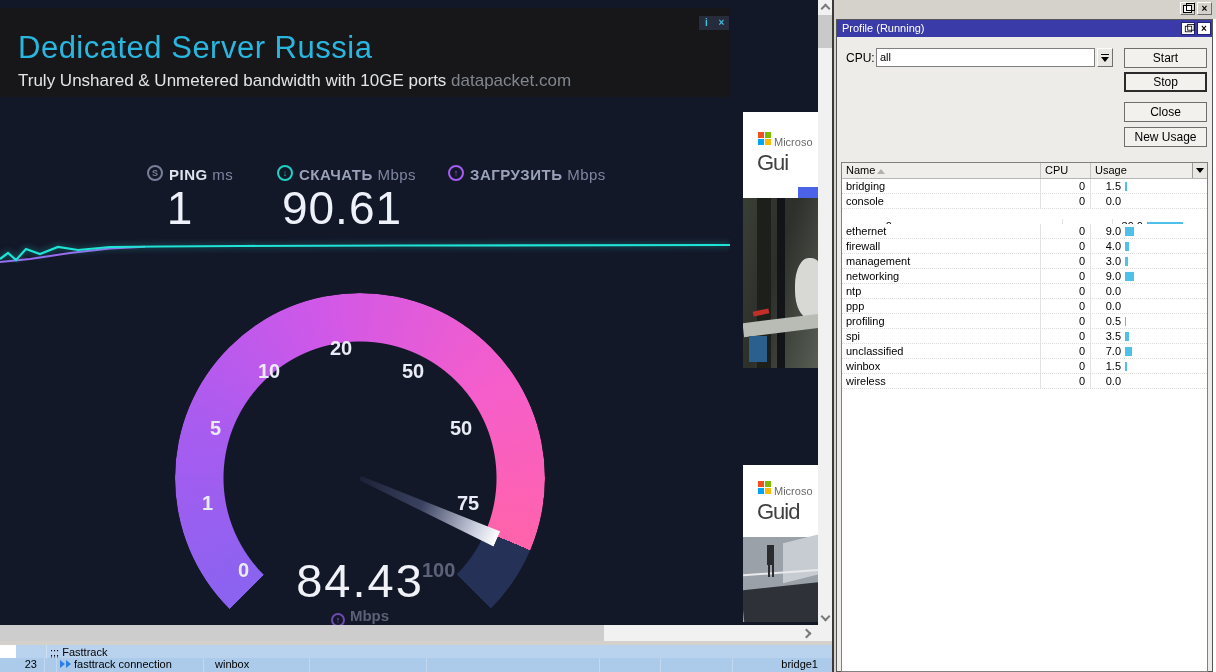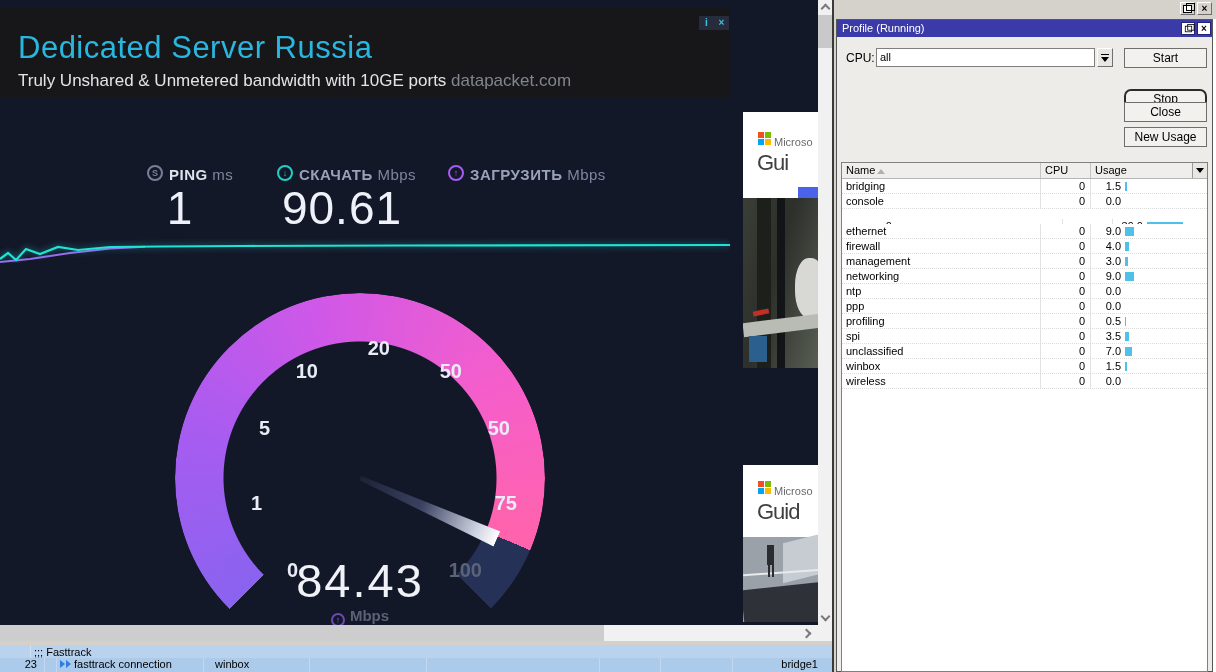--- a/index.html
+++ b/index.html
@@ -24,21 +24,21 @@
   #gauge-ring{left:175px;top:293px;width:370px;height:370px;border-radius:50%;
     background:conic-gradient(from 225deg,
       #8a63f0 0deg,#a75cf0 60deg,#cf58e8 120deg,#f55ecb 190deg,#ff63ab 248deg,
       #253157 248deg,#253157 270deg,rgba(0,0,0,0) 270deg);
     -webkit-mask:radial-gradient(circle,transparent 136px,#000 137px);
             mask:radial-gradient(circle,transparent 136px,#000 137px);}
   #gauge-needle{left:360px;top:469px;width:150px;height:18px;transform-origin:0 50%;
     transform:rotate(24deg);clip-path:polygon(0 38%,100% 4%,100% 96%,0 62%);
     background:linear-gradient(90deg,#1c2236 0%,#3a4260 45%,#cfd3e2 85%,#ffffff 100%);
     filter:drop-shadow(0 2px 4px rgba(0,0,0,.45));}
-  .g-lab{position:absolute;width:60px;margin-left:-30px;text-align:right;font-size:20px;
+  .g-lab{position:absolute;width:60px;margin-left:-30px;text-align:left;font-size:20px;
          font-weight:bold;color:#e9ecf6;}
   .g-lab.dim{color:#5c6378;}
   #gauge-value{left:250px;top:553px;width:220px;text-align:center;font-size:47px;
                font-weight:100;color:#f0f2f8;letter-spacing:2px;}
   #gauge-unit{left:250px;top:607px;width:220px;text-align:center;font-size:15px;
               font-weight:bold;color:#5b6175;}
   #gauge-unit .up-ico{display:inline-block;width:14px;height:14px;border-radius:50%;
       box-sizing:border-box;border:2px solid #6b4bb0;color:#8a5fd8;font-size:9px;
       line-height:10px;vertical-align:-2px;margin-right:5px;font-weight:bold;}
   
@@ -48,21 +48,21 @@
   .thumb-brand{font-size:11px;color:#6a6a6a;margin-left:3px;}
   .thumb-title{font-size:22px;color:#404040;letter-spacing:-1px;}
   
   #vscroll{left:818px;top:0;width:14px;height:625px;background:#f1f1f1;}
   #vthumb{left:818px;top:15px;width:14px;height:33px;background:#c9c9c9;}
   #hscroll{left:0;top:625px;width:832px;height:16px;background:#f1f1f1;}
   #hthumb{left:0;top:625px;width:604px;height:16px;background:#cdcdcd;}
   .chev{position:absolute;width:5px;height:5px;border-left:2px solid #7a7a7a;border-top:2px solid #7a7a7a;}
   
   #ft-top{left:0;top:641px;width:832px;height:4px;background:#d4d1cb;}
-  #ft-comment{left:0;top:645px;width:928px;height:13px;background:#b9d3ee;font-size:11px;color:#000;}
+  #ft-comment{left:16px;top:645px;width:928px;height:13px;background:#b9d3ee;font-size:11px;color:#000;}
   #ft-rule{left:0;top:658px;width:832px;height:14px;background:#accae9;font-size:11px;color:#000;display:flex;}
   #ft-comment .sep{position:absolute;left:30px;top:0;width:1px;height:13px;background:#cfe0f2;}
   #ft-comment span{position:absolute;left:34px;top:1px;}
   .ft-cell{height:14px;line-height:13px;border-right:1px solid #c3d8ef;box-sizing:border-box;
            white-space:nowrap;overflow:hidden;}
   .ft-tri{display:inline-block;width:0;height:0;border-left:5px solid #2e7de2;
           border-top:4px solid transparent;border-bottom:4px solid transparent;margin-right:1px;}
   
   #edge-dark{left:832px;top:0;width:2px;height:672px;background:#3a3a3a;}
   #edge-lite{left:834px;top:0;width:2px;height:672px;background:#d5d2cb;}
@@ -228,21 +228,21 @@
 <div class="abs ttl-btn" style="left:1197px;top:22px;font-weight:bold;font-size:10px;line-height:11px;">×</div>
 
 <div class="abs" id="cpu-label">CPU:</div>
 <div class="abs" id="cpu-combo">all</div>
 <div class="abs" id="cpu-drop">
     <span class="bar"></span>
     <span class="tri"></span>
   </div>
 
 <div class="abs act-btn" style="top:48px;">Start</div>
-<div class="abs act-btn default" style="top:89px;border-radius:7px;">Stop</div>
+<div class="abs act-btn default" style="top:72px;">Stop</div>
 <div class="abs act-btn" style="top:102px;">Close</div>
 <div class="abs act-btn" style="top:127px;">New Usage</div>
 
 <div class="abs" id="ptable">
   <div id="phead">
     <div class="ph-cell" style="width:199px;"><span>Name</span><span class="sort-tri"></span></div>
     <div class="ph-cell" style="width:50px;"><span>CPU</span></div>
     <div class="ph-cell" style="flex:1;border-right:none;"><span>Usage</span></div>
   </div>
   <div id="col-menu">

